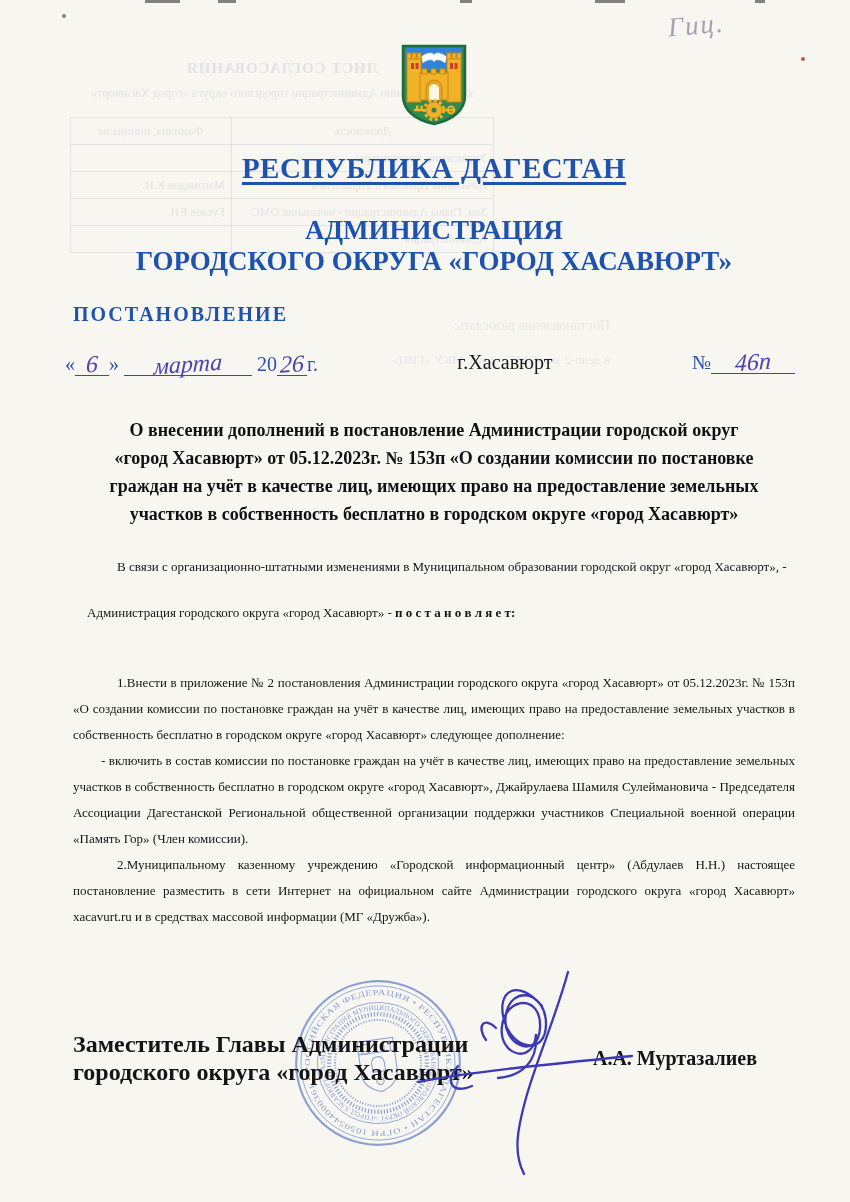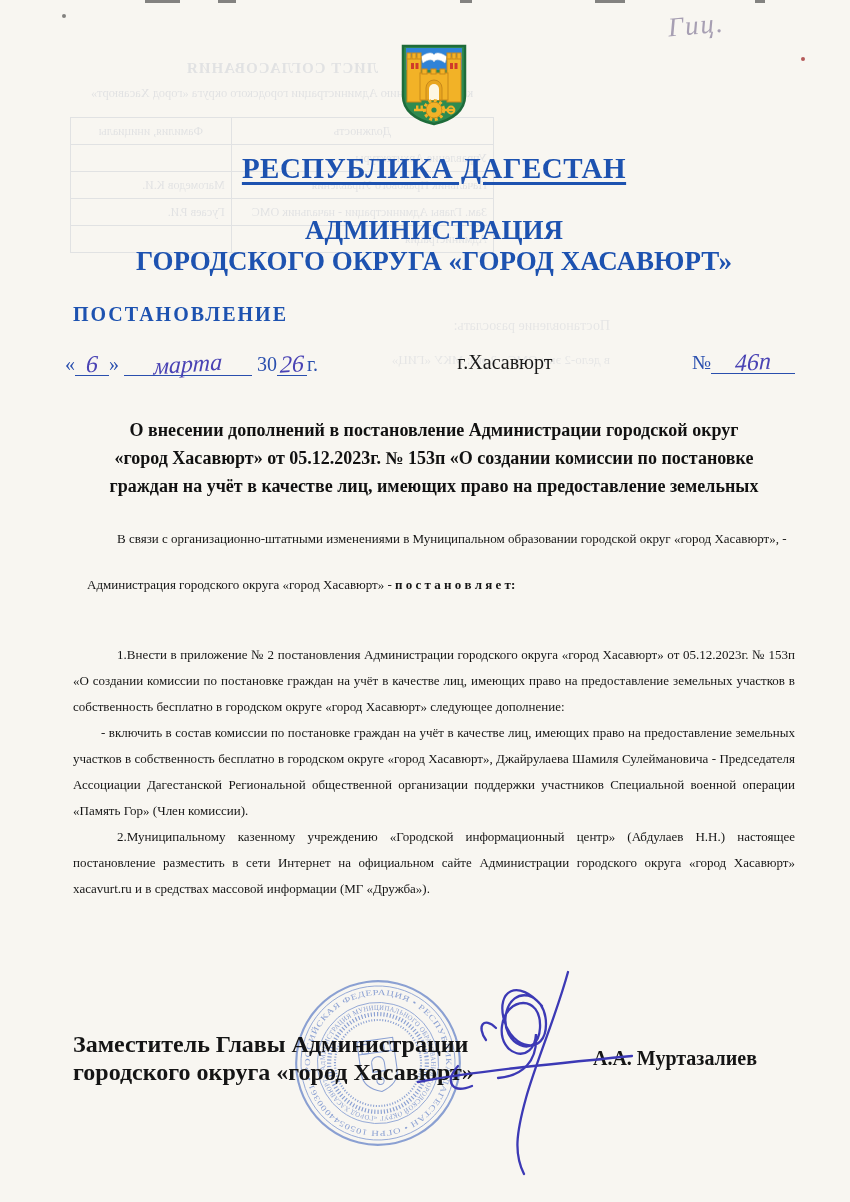--- a/index.html
+++ b/index.html
@@ -150,32 +150,33 @@
     <div class="h-org">
       <div>АДМИНИСТРАЦИЯ</div>
       <div>ГОРОДСКОГО ОКРУГА «ГОРОД ХАСАВЮРТ»</div>
     </div>
     <div class="h-doc">ПОСТАНОВЛЕНИЕ</div>
 
     <div class="dateline">
       <div>
         <span class="printed">«</span><span class="blank w28"><span class="hw">6</span></span><span class="printed">»</span>
         <span class="blank w120"><span class="hw">марта</span></span>
-        <span class="printed">30</span><span class="blank w26"><span class="hw">26</span></span><span class="printed">г.</span>
+        <span class="printed">20</span><span class="blank w26"><span class="hw">26</span></span><span class="printed">г.</span>
       </div>
       <div class="date-place">г.Хасавюрт</div>
       <div class="date-number">
         <span class="printed">№</span><span class="blank w84"><span class="hw">46п</span></span>
       </div>
     </div>
 
     <div class="doc-title">
       <div>О внесении дополнений в постановление Администрации городской округ</div>
       <div>«город Хасавюрт» от 05.12.2023г.  № 153п  «О создании комиссии по постановке</div>
       <div>граждан на учёт в качестве лиц, имеющих право на предоставление земельных</div>
+      <div>участков в собственность бесплатно в городском округе «город Хасавюрт»</div>
     </div>
 
     <p class="p p1">В связи с организационно-штатными изменениями в Муниципальном образовании городской округ «город Хасавюрт», -</p>
     <p class="p p2"><span>Администрация городского округа «город Хасавюрт» - </span><span class="sp">п о с т а н о в л я е т:</span></p>
     <p class="p p3">1.Внести в приложение № 2 постановления Администрации городского округа «город Хасавюрт» от 05.12.2023г. № 153п «О создании комиссии по постановке граждан на учёт в качестве лиц, имеющих право на предоставление земельных участков в собственность бесплатно в городском округе «город Хасавюрт» следующее дополнение:</p>
     <p class="p p4">- включить в состав комиссии по постановке граждан на учёт в качестве лиц, имеющих право на предоставление земельных участков в собственность бесплатно в городском округе «город Хасавюрт», Джайрулаева Шамиля Сулеймановича - Председателя Ассоциации Дагестанской Региональной общественной организации поддержки участников Специальной военной операции «Память Гор» (Член комиссии).</p>
     <p class="p p5">2.Муниципальному казенному учреждению «Городской информационный центр» (Абдулаев Н.Н.) настоящее постановление разместить в сети Интернет на официальном сайте Администрации городского округа «город Хасавюрт» xacavurt.ru и в средствах массовой информации (МГ «Дружба»).</p>
   </div>
 
   <div class="sig-row">

